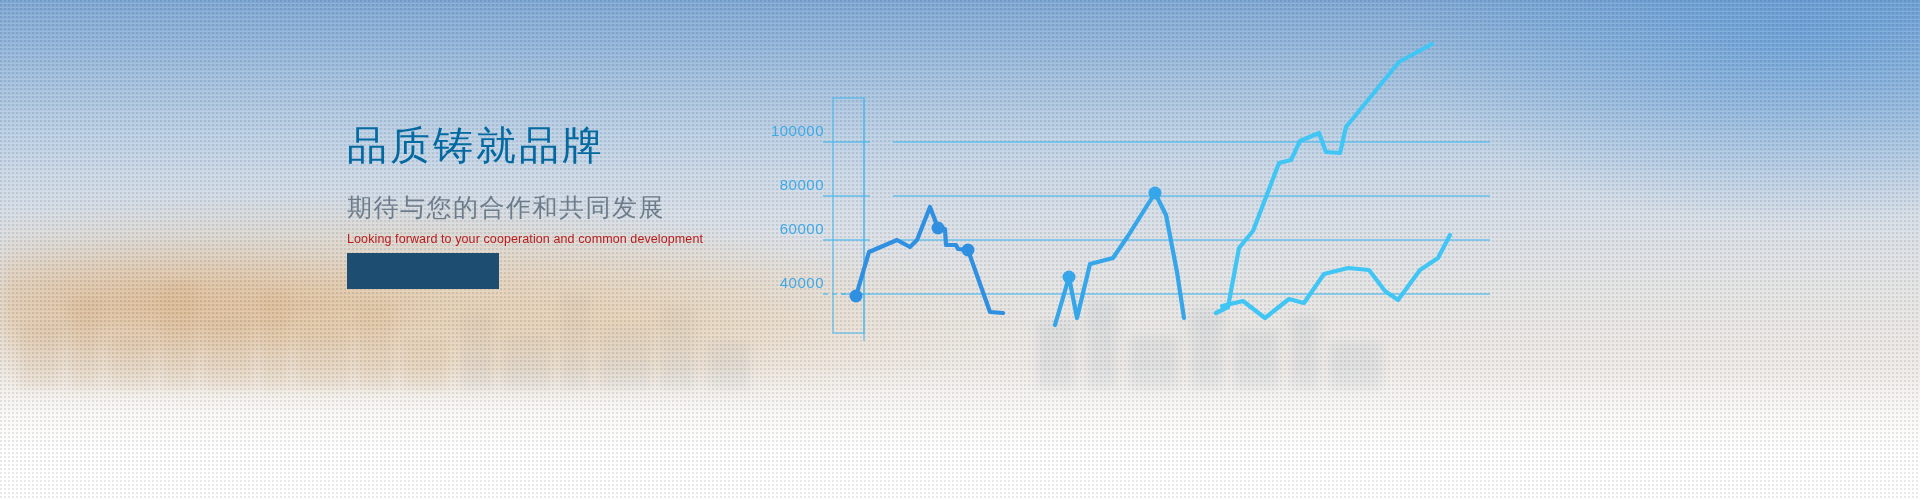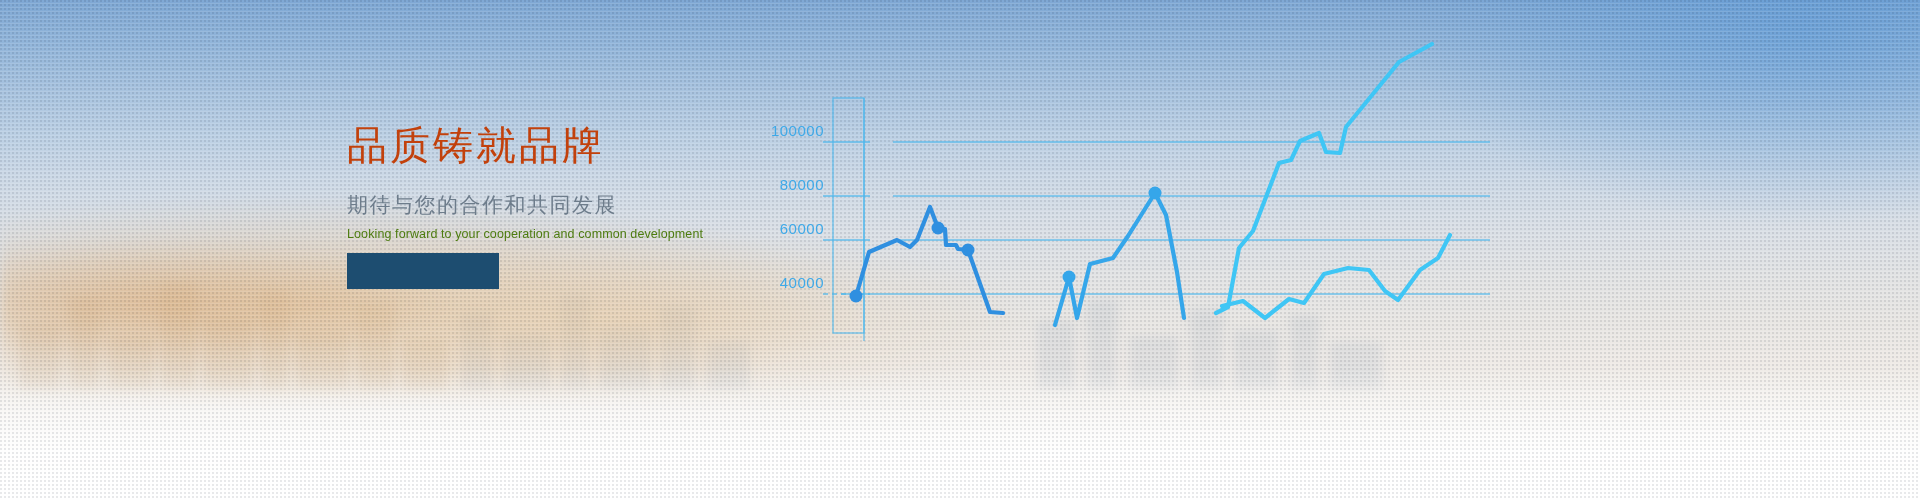--- a/index.html
+++ b/index.html
@@ -90,37 +90,37 @@
   
   .copy {
     position:absolute;
     left:347px; top:125px;
     width:430px;
   }
   .headline {
     font-size:40px;
     line-height:1.0;
     letter-spacing:3px;
-    color:#c2410c;
+    color:#0369a1;
     font-weight:400;
     white-space:nowrap;
   }
   .subhead {
     margin-top:26px;
-    font-size:21px;
+    font-size:25px;
     letter-spacing:1.5px;
     color:#6d7c8b;
     font-weight:400;
     white-space:nowrap;
   }
   .subhead-en {
     margin-top:8px;
     font-size:12.5px;
     letter-spacing:.1px;
-    color:#4d7c0f;
+    color:#b91c1c;
     font-weight:400;
     white-space:nowrap;
   }
   .cta {
     position:absolute;
     left:347px; top:253px;
     width:152px; height:36px;
     background:#1d4d70;
     border:0;
     cursor:pointer;

